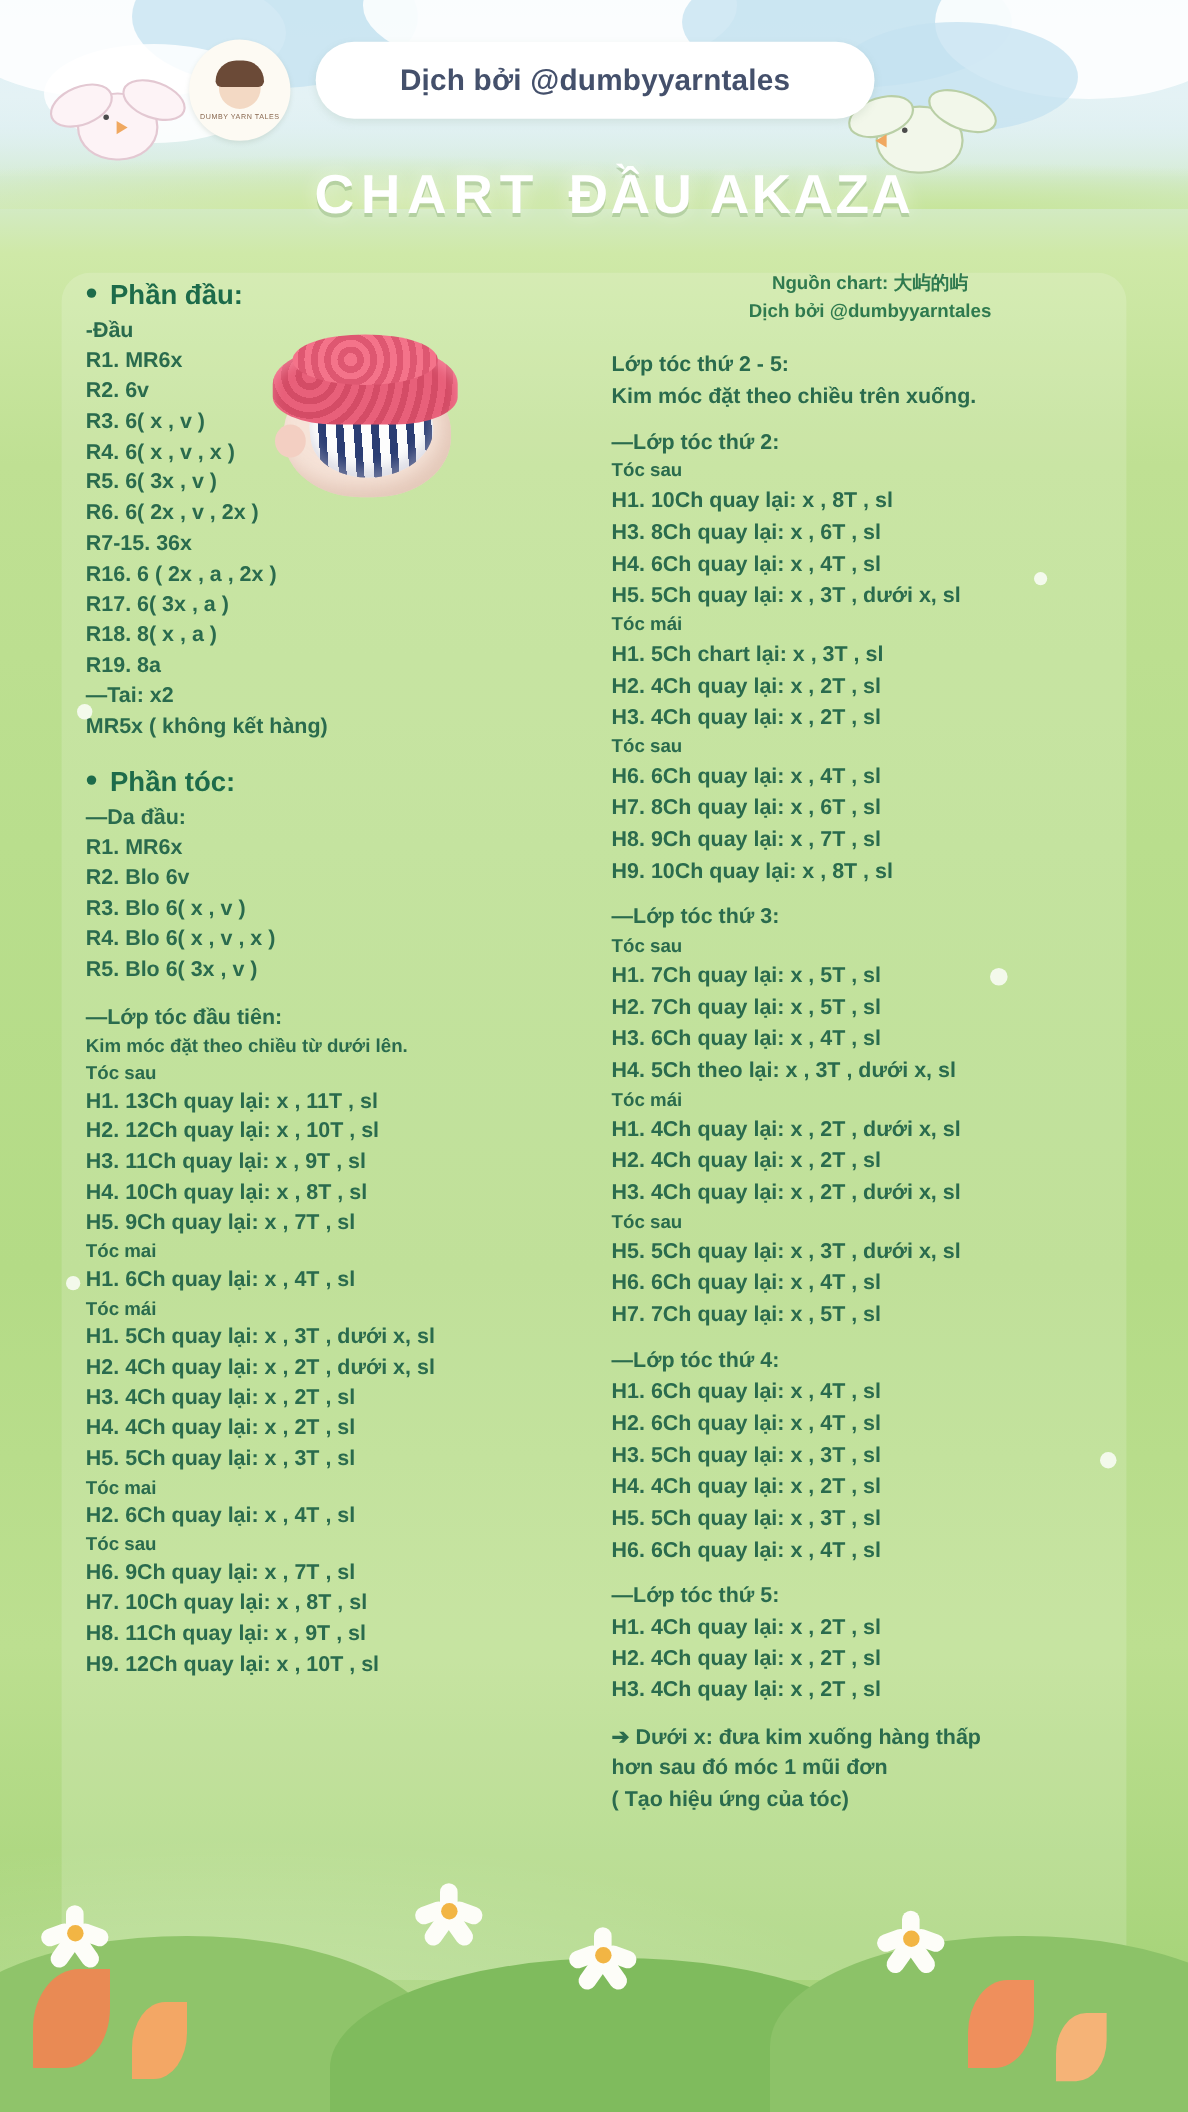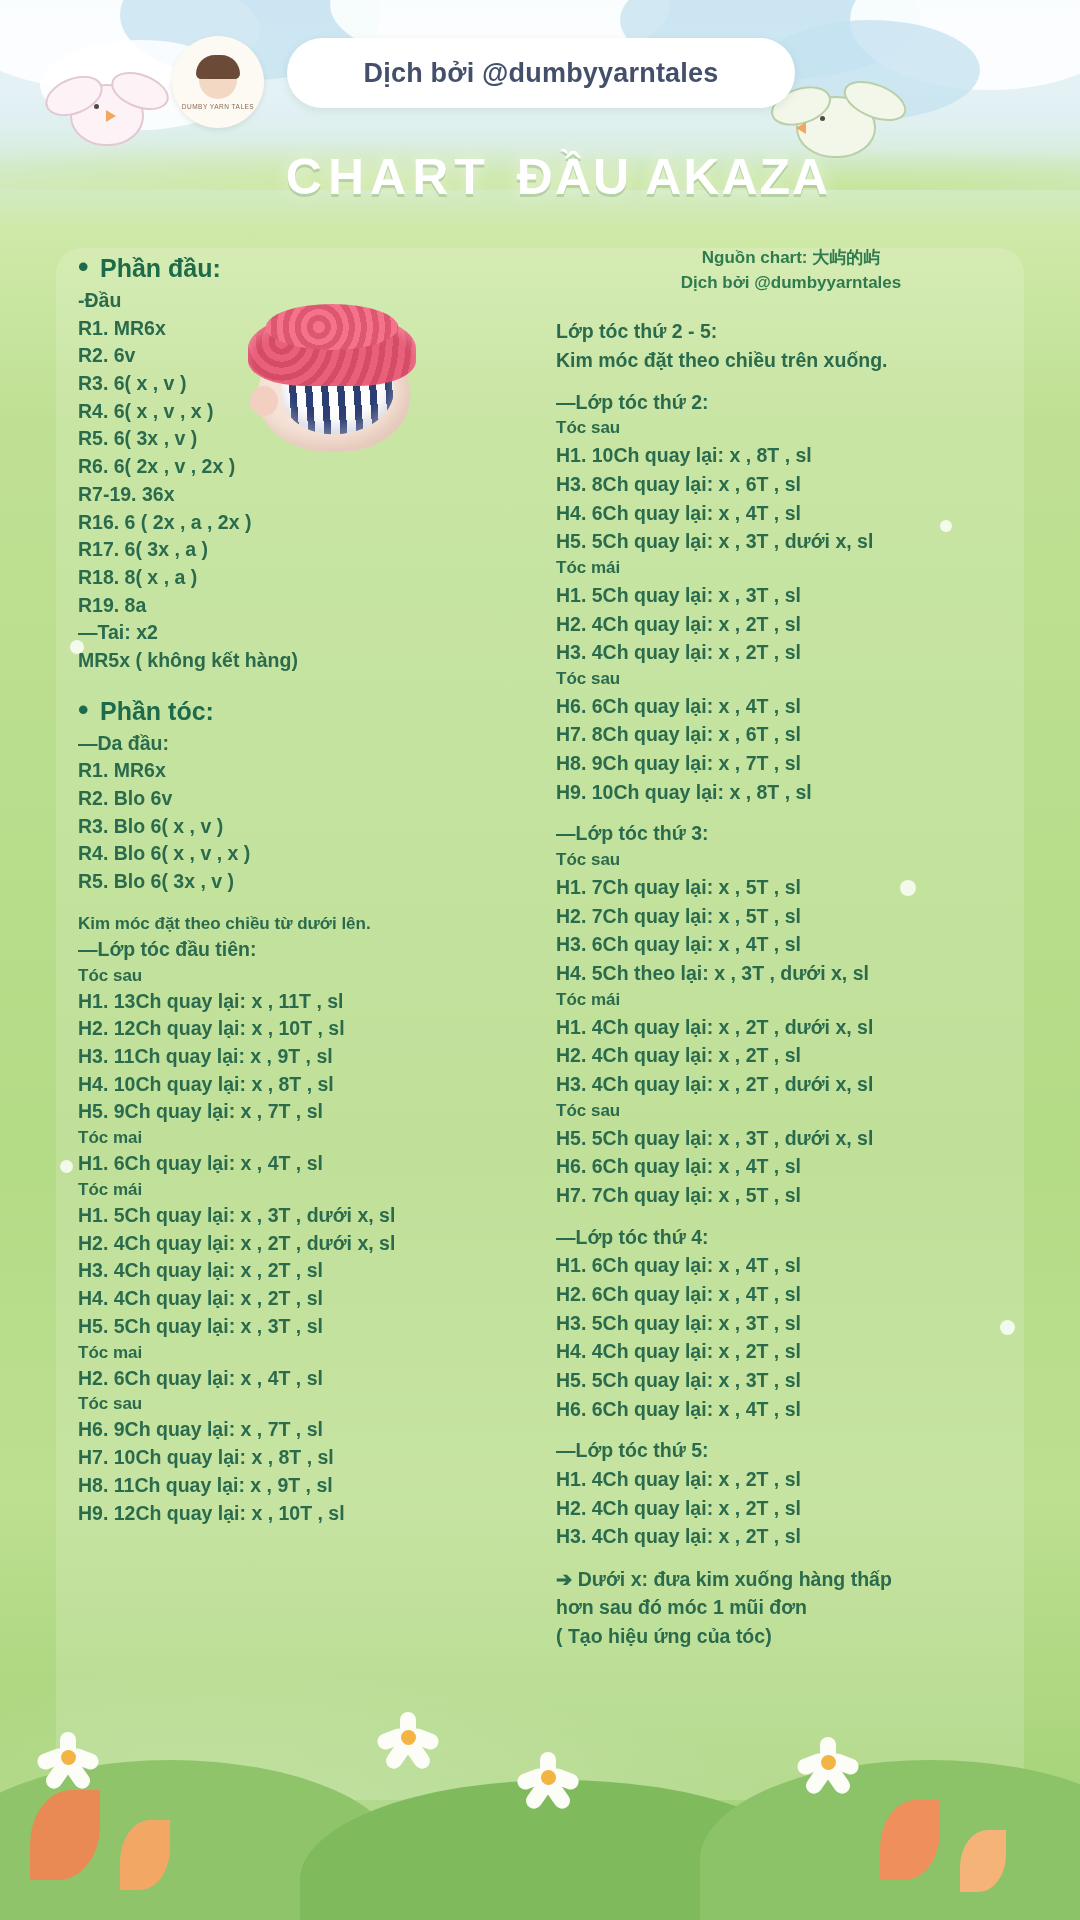--- a/index.html
+++ b/index.html
@@ -165,40 +165,40 @@
 <div class="col-left">
   <div class="bullet-head">Phần đầu:</div>
   <div id="left-s1">
       <div class="ln">-Đầu</div>
       <div class="ln">R1. MR6x</div>
       <div class="ln">R2. 6v</div>
       <div class="ln">R3. 6( x , v )</div>
       <div class="ln">R4. 6( x , v , x )</div>
       <div class="ln">R5. 6( 3x , v )</div>
       <div class="ln">R6. 6( 2x , v , 2x )</div>
-      <div class="ln">R7-19. 36x</div>
+      <div class="ln">R7-15. 36x</div>
       <div class="ln">R16. 6 ( 2x , a , 2x )</div>
       <div class="ln">R17. 6( 3x , a )</div>
       <div class="ln">R18. 8( x , a )</div>
       <div class="ln">R19. 8a</div>
       <div class="ln">—Tai: x2</div>
       <div class="ln">MR5x ( không kết hàng)</div>
     </div>
   <div class="bullet-head" style="margin-top:22px;">Phần tóc:</div>
   <div id="left-s2">
       <div class="ln">—Da đầu:</div>
       <div class="ln">R1. MR6x</div>
       <div class="ln">R2. Blo 6v</div>
       <div class="ln">R3. Blo 6( x , v )</div>
       <div class="ln">R4. Blo 6( x , v , x )</div>
       <div class="ln">R5. Blo 6( 3x , v )</div>
     </div>
   <div style="height:16px"></div>
+  <div class="ln">—Lớp tóc đầu tiên:</div>
   <div class="ln sm">Kim móc đặt theo chiều từ dưới lên.</div>
-  <div class="ln">—Lớp tóc đầu tiên:</div>
   <div id="left-l1">
       <div class="ln sm">Tóc sau</div>
       <div class="ln">H1. 13Ch quay lại: x , 11T , sl</div>
       <div class="ln">H2. 12Ch quay lại: x , 10T , sl</div>
       <div class="ln">H3. 11Ch quay lại: x , 9T , sl</div>
       <div class="ln">H4. 10Ch quay lại: x , 8T , sl</div>
       <div class="ln">H5. 9Ch quay lại: x , 7T , sl</div>
       <div class="ln sm">Tóc mai</div>
       <div class="ln">H1. 6Ch quay lại: x , 4T , sl</div>
       <div class="ln sm">Tóc mái</div>
@@ -234,21 +234,21 @@
       <div class="rl">Kim móc đặt theo chiều trên xuống.</div>
     </div>
   <div class="rl gap">—Lớp tóc thứ 2:</div>
   <div id="right-l2">
       <div class="rl sm">Tóc sau</div>
       <div class="rl">H1. 10Ch quay lại: x , 8T , sl</div>
       <div class="rl">H3. 8Ch quay lại: x , 6T , sl</div>
       <div class="rl">H4. 6Ch quay lại: x , 4T , sl</div>
       <div class="rl">H5. 5Ch quay lại: x , 3T , dưới x, sl</div>
       <div class="rl sm">Tóc mái</div>
-      <div class="rl">H1. 5Ch quay lại: x , 3T ,  sl</div>
+      <div class="rl">H1. 5Ch chart lại: x , 3T ,  sl</div>
       <div class="rl">H2. 4Ch quay lại: x , 2T ,  sl</div>
       <div class="rl">H3. 4Ch quay lại: x , 2T , sl</div>
       <div class="rl sm">Tóc sau</div>
       <div class="rl">H6. 6Ch quay lại: x , 4T , sl</div>
       <div class="rl">H7. 8Ch quay lại: x , 6T , sl</div>
       <div class="rl">H8. 9Ch quay lại: x , 7T , sl</div>
       <div class="rl">H9. 10Ch quay lại: x , 8T , sl</div>
     </div>
   <div class="rl gap">—Lớp tóc thứ 3:</div>
   <div id="right-l3">

